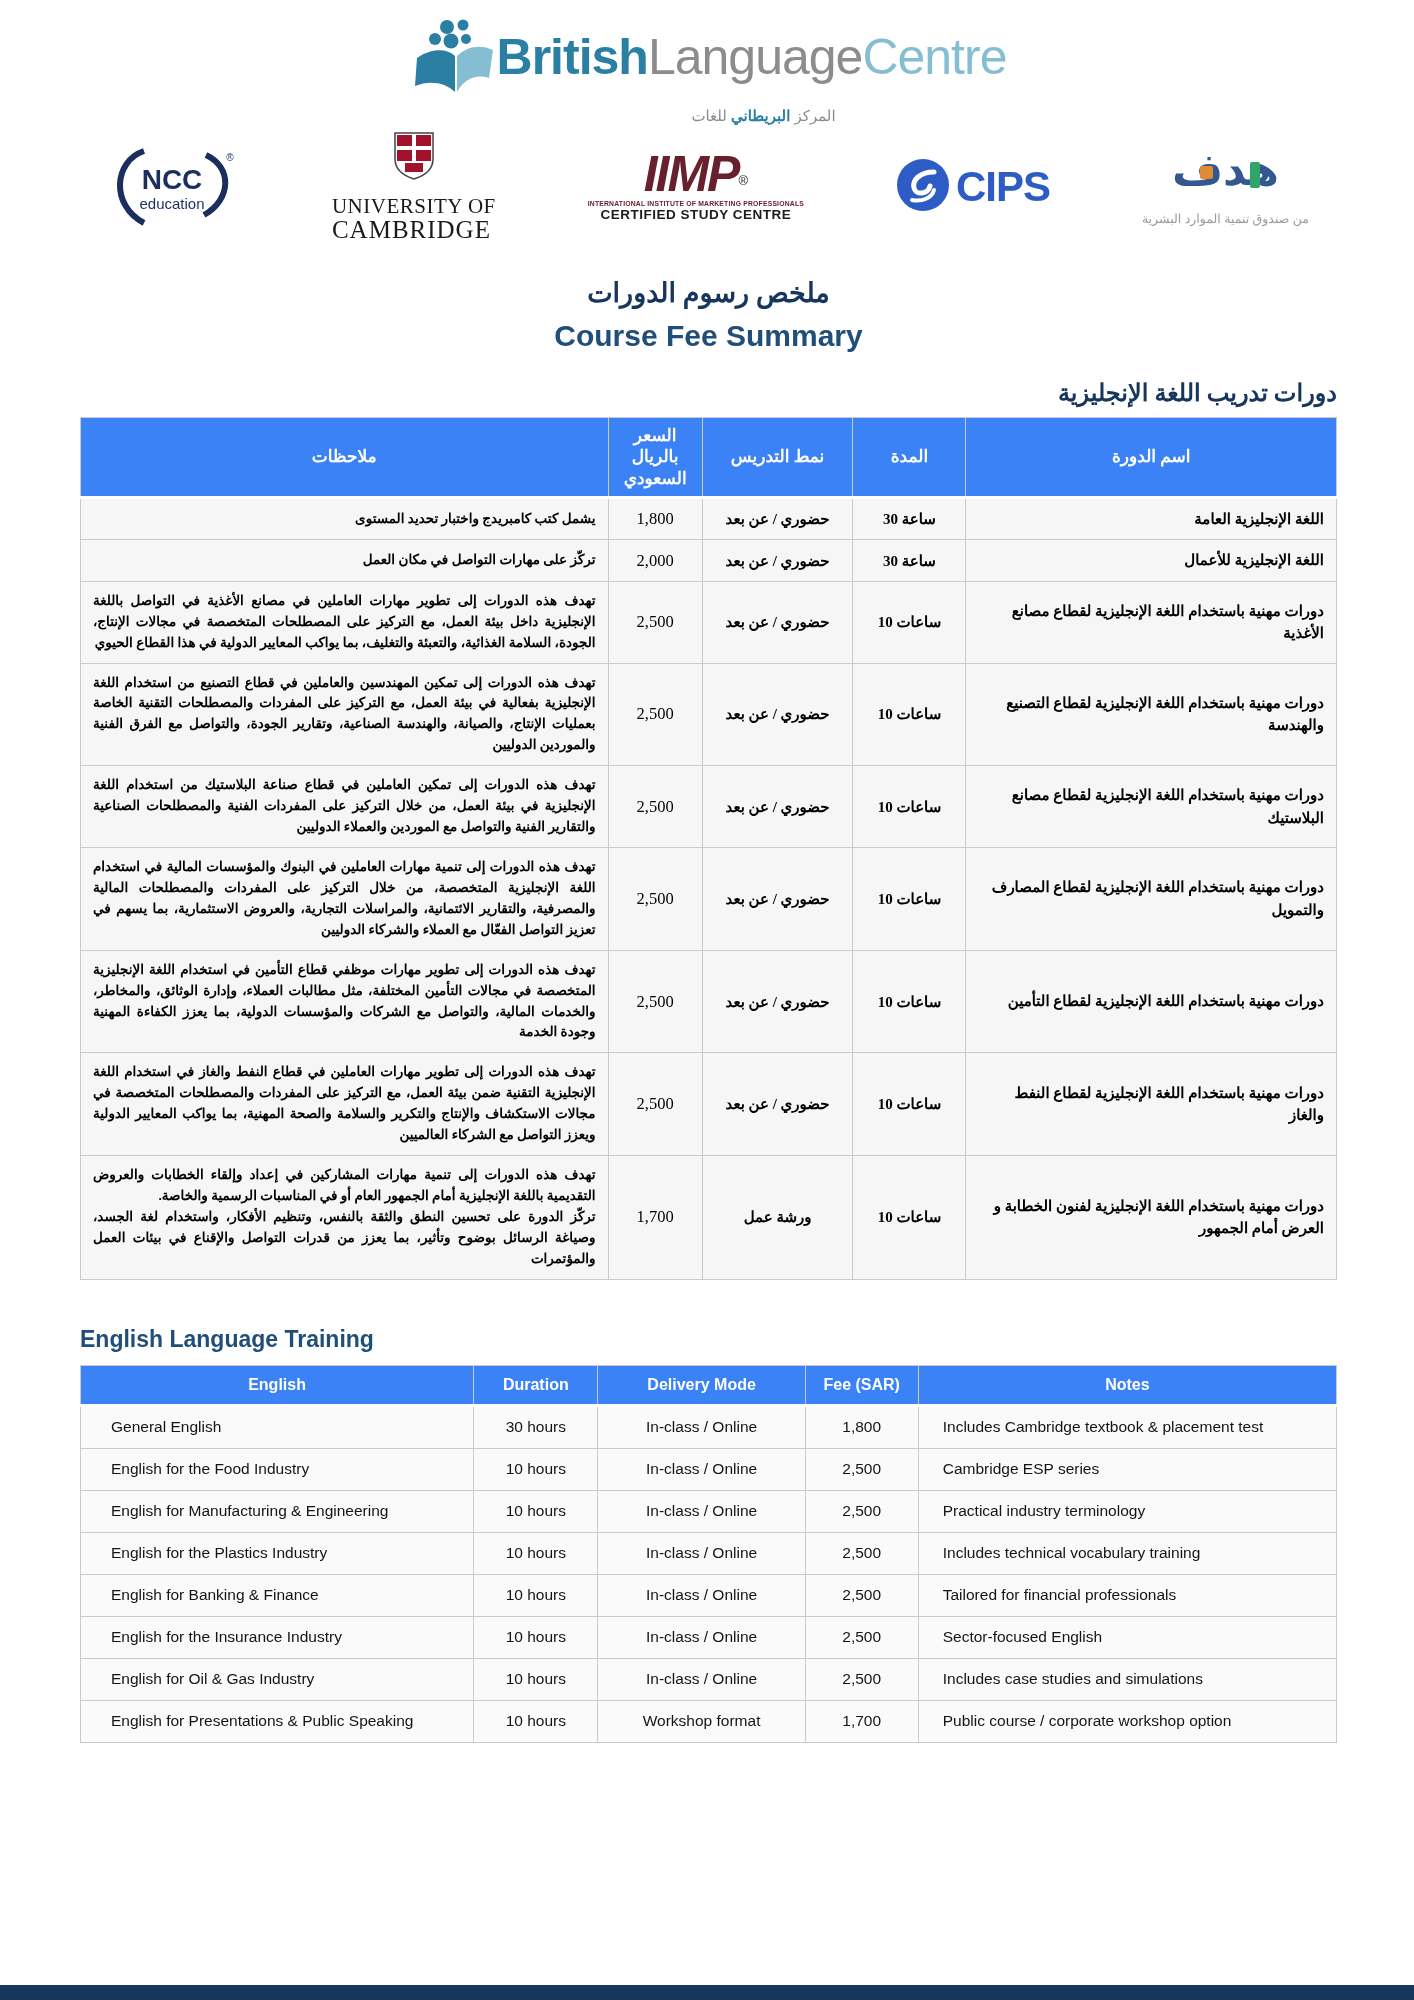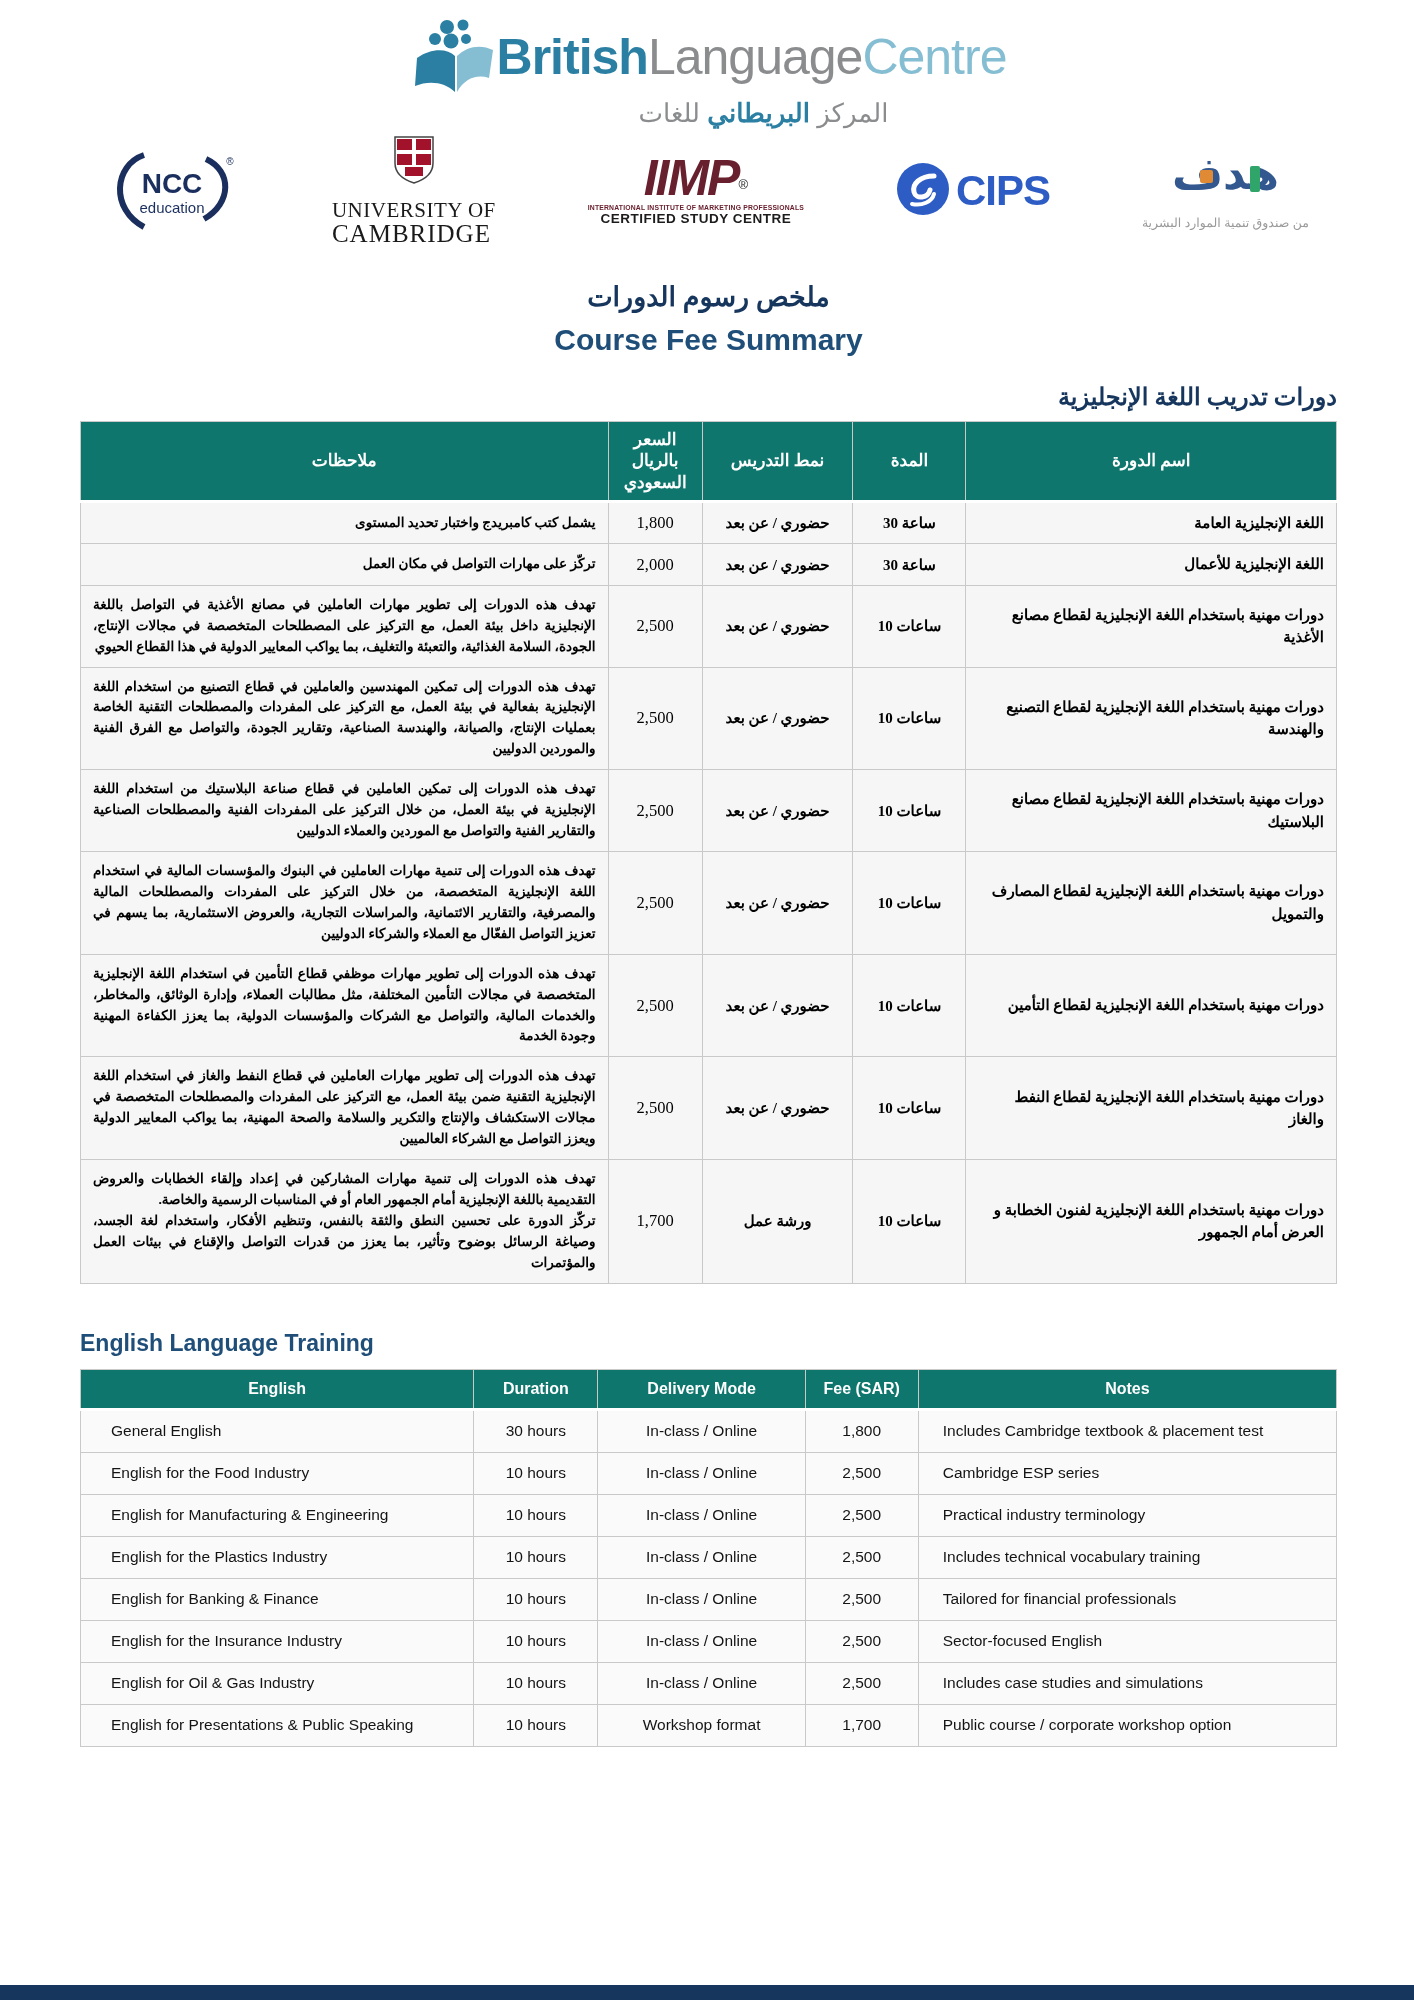--- a/index.html
+++ b/index.html
@@ -14,21 +14,21 @@
   }
   .content { padding: 16px 77px 0 80px; }
 
   
   .blc { display: flex; flex-direction: column; align-items: center; }
   .blc-row { display: flex; align-items: center; }
   .blc-text { font-size: 50px; letter-spacing: -1px; line-height: 1; }
   .blc-british { color: #2a7fa3; font-weight: bold; }
   .blc-language { color: #8a8c8e; }
   .blc-centre { color: #85bdd3; }
-  .blc-ar { font-size: 26px; color: #8a8c8e; margin-top: 0; transform: translateX(55px); }
+  .blc-ar { font-size: 15px; color: #8a8c8e; margin-top: 9px; transform: translateX(55px); }
   .blc-ar .brand { color: #2a7fa3; font-weight: bold; }
 
   
   .partners { display: flex; justify-content: space-between; align-items: center; margin-top: 16px; padding: 0 28px 0 30px; height: 92px; }
   .partner { display: flex; flex-direction: column; align-items: center; }
   .ncc-wrap { position: relative; width: 130px; height: 80px; }
   .ncc-svg { position: absolute; inset: 0; }
   .cam { display: flex; align-items: center; gap: 10px; }
   .cam-lines { font-family: "Liberation Serif", serif; color: #1a1a1a; line-height: 1.05; }
   .cam-l1 { font-size: 21px; letter-spacing: 0.5px; }
@@ -47,21 +47,21 @@
   .hadaf-cap { font-size: 12.5px; color: #9a9a9a; margin-top: 19px; }
 
   
   .title-ar { text-align: center; font-weight: bold; font-size: 27px; color: #17365d; margin-top: 44px; font-family: "Liberation Serif", "DejaVu Serif", serif; }
   .title-en { text-align: center; font-weight: bold; font-size: 30px; color: #1f4e79; margin-top: 10px; }
   .section-ar { text-align: right; font-weight: bold; font-size: 24px; color: #17365d; margin-top: 26px; font-family: "Liberation Serif", "DejaVu Serif", serif; }
   .section-en { font-weight: bold; font-size: 23px; color: #1f4e79; margin-top: 46px; }
 
   
   table { width: 100%; border-collapse: collapse; }
-  th { background: #0f766e; color: #fff; font-weight: bold; text-align: center; border: 1px solid #c9c9c9; }
+  th { background: #3b82f6; color: #fff; font-weight: bold; text-align: center; border: 1px solid #c9c9c9; }
   td { background: #f6f6f6; border: 1px solid #c9c9c9; vertical-align: middle; }
   tbody tr:first-child td { border-top: 3px solid #ffffff; }
 
   
   .ar-table { direction: rtl; margin-top: 10px; font-family: "Liberation Serif", "DejaVu Serif", serif; }
   .ar-table th { font-size: 17px; padding: 7px 6px; line-height: 1.25; }
   .ar-table td { font-size: 15px; font-weight: bold; padding: 9px 12px; color: #000; }
   .ar-table td.c0 { text-align: right; line-height: 1.5; }
   .ar-table td.c1 { text-align: center; direction: ltr; }
   .ar-table td.c2 { text-align: center; white-space: nowrap; }

